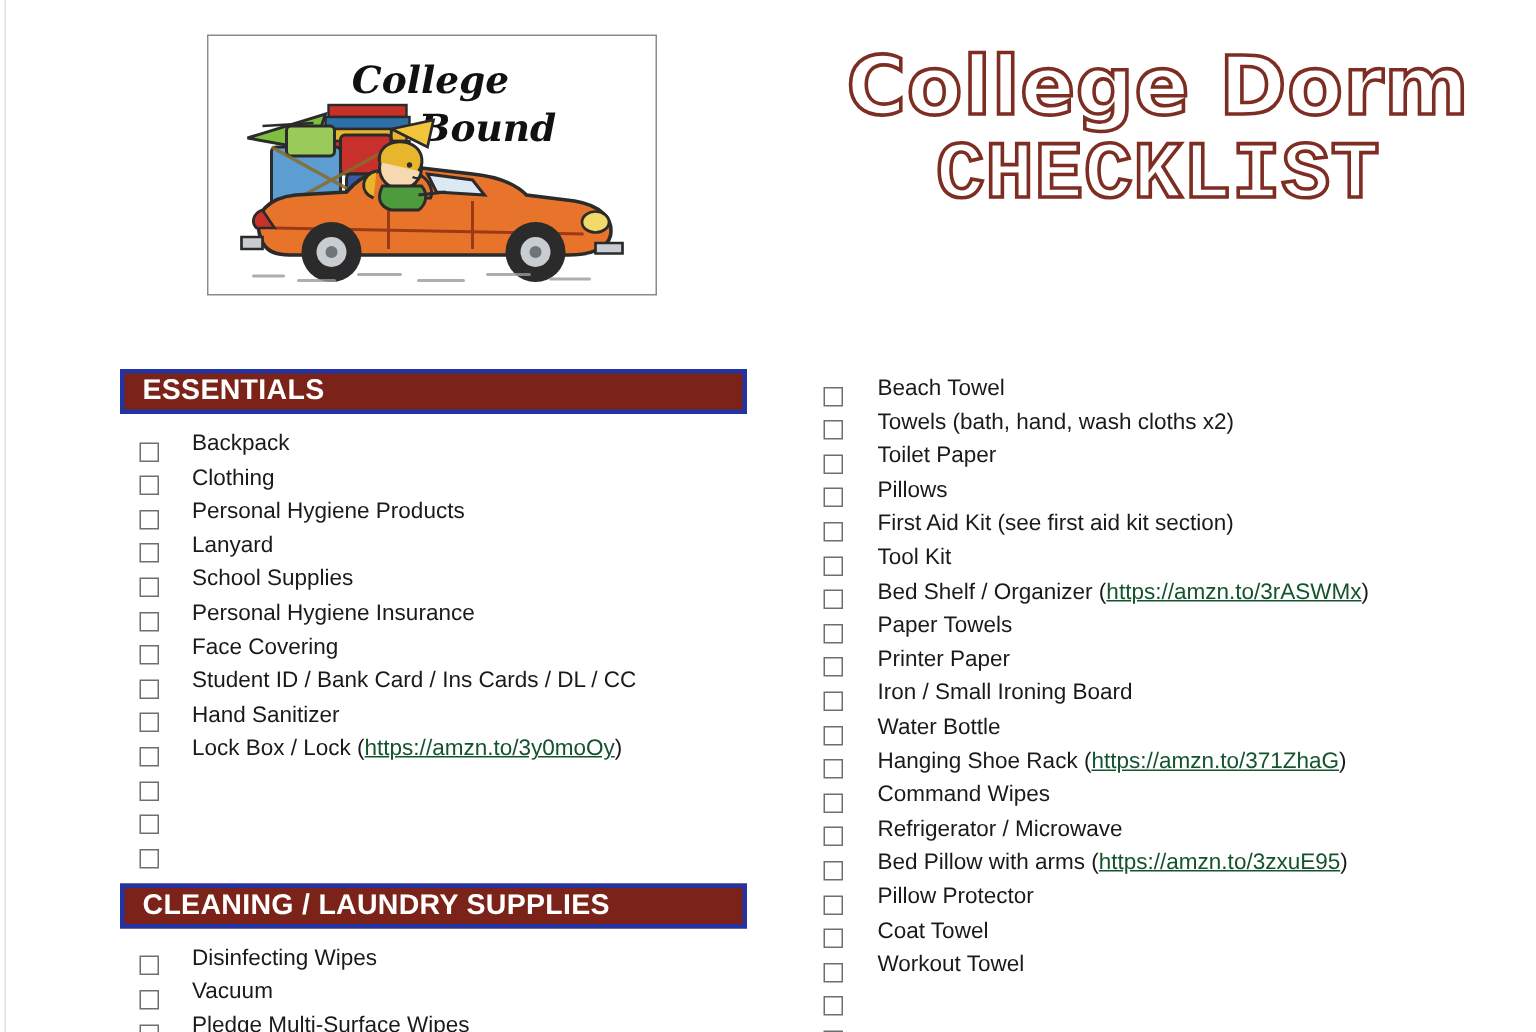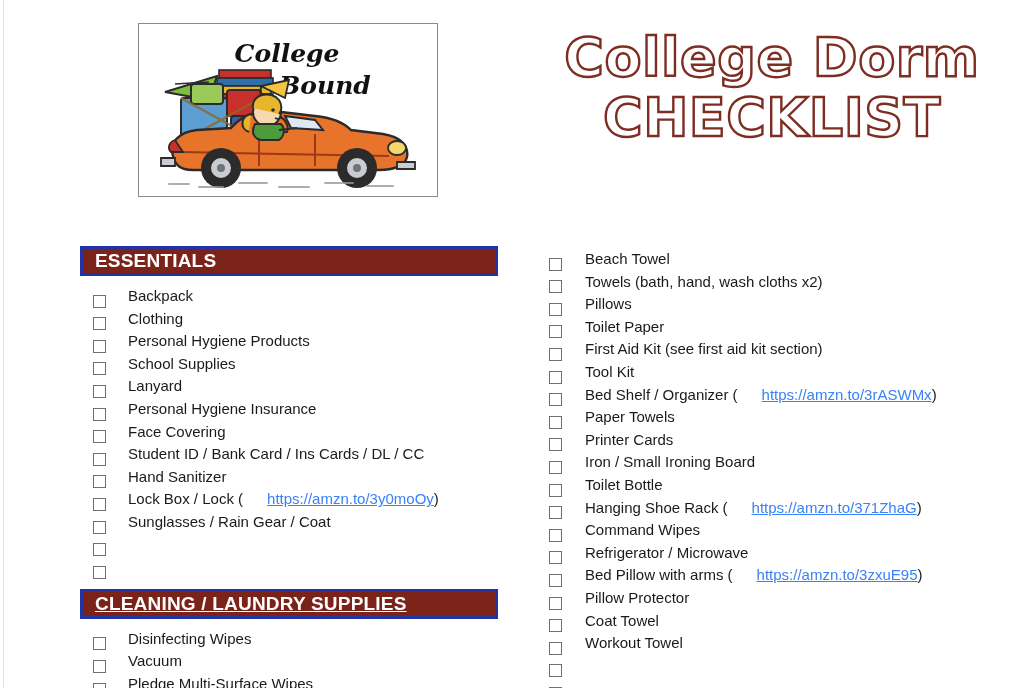--- a/index.html
+++ b/index.html
@@ -56,21 +56,21 @@
     font-family: "DejaVu Sans", sans-serif;
     font-weight: 700;
     font-size: 54px;
     line-height: 56px;
     letter-spacing: 0.5px;
     color: transparent;
     -webkit-text-stroke: 2.4px #7E2D22;
     paint-order: stroke fill;
   }
   .doc-title .line1 { display: block; }
-  .doc-title .line2 { display: block; margin-top: 4px; }
+  .doc-title .line2 { display: block; margin-top: 4px; font-family: Liberation Mono, monospace; }
 
   
   .col-left {
     position: absolute;
     left: 80px;
     top: 246px;
     width: 418px;
   }
   .col-right {
     position: absolute;
@@ -87,21 +87,21 @@
     border: 3px solid #2433A3;
     color: #ffffff;
     font-size: 19px;
     font-weight: 700;
     line-height: 24px;
     padding: 0 0 0 12px;
     display: flex;
     align-items: flex-end;
     letter-spacing: 0.2px;
   }
-  .section-bar.second { margin-top: 0; text-decoration: underline; }
+  .section-bar.second { margin-top: 0; }
 
   .items { list-style: none; margin: 0; padding: 0; }
 
   .item {
     display: flex;
     align-items: flex-end;
     height: 22.6px;
     font-size: 15px;
     line-height: 22.6px;
     white-space: nowrap;
@@ -119,23 +119,22 @@
   .col-left .checkbox { margin-left: 13px; }
   .col-right .checkbox { margin-left: 3px; }
 
   .item-label {
     margin-left: 22px;
     color: #1a1a1a;
   }
   .col-right .item-label { margin-left: 23px; }
 
   .item-link {
-    color: #3b82f6;
+    color: #14532d;
     text-decoration: underline;
-    margin-left: 24px;
   }
   .group-gap { height: 10px; }
   .list-gap { height: 9px; }
 </style>
 </head>
 <body>
 
 <div class="page-edge"></div>
 
 <div class="header">
@@ -219,49 +218,48 @@
     <li class="item">
         <span class="checkbox"></span>
         <span class="item-label">Clothing</span>
       </li>
     <li class="item">
         <span class="checkbox"></span>
         <span class="item-label">Personal Hygiene Products</span>
       </li>
     <li class="item">
         <span class="checkbox"></span>
+        <span class="item-label">Lanyard</span>
+      </li>
+    <li class="item">
+        <span class="checkbox"></span>
         <span class="item-label">School Supplies</span>
       </li>
     <li class="item">
         <span class="checkbox"></span>
-        <span class="item-label">Lanyard</span>
-      </li>
-    <li class="item">
-        <span class="checkbox"></span>
         <span class="item-label">Personal Hygiene Insurance</span>
       </li>
     <li class="item">
         <span class="checkbox"></span>
         <span class="item-label">Face Covering</span>
       </li>
     <li class="item">
         <span class="checkbox"></span>
         <span class="item-label">Student ID / Bank Card / Ins Cards / DL / CC</span>
       </li>
     <li class="item">
         <span class="checkbox"></span>
         <span class="item-label">Hand Sanitizer</span>
       </li>
     <li class="item">
         <span class="checkbox"></span>
         <span class="item-label"><span>Lock Box / Lock (</span><a class="item-link" href="#">https://amzn.to/3y0moOy</a><span>)</span></span>
       </li>
     <li class="item">
         <span class="checkbox"></span>
-        <span class="item-label">Sunglasses / Rain Gear / Coat</span>
       </li>
     <li class="item">
         <span class="checkbox"></span>
         <span class="item-label"></span>
       </li>
     <li class="item">
         <span class="checkbox"></span>
         <span class="item-label"></span>
       </li>
   </ul>
@@ -293,53 +291,53 @@
     <li class="item">
         <span class="checkbox"></span>
         <span class="item-label">Beach Towel</span>
       </li>
     <li class="item">
         <span class="checkbox"></span>
         <span class="item-label">Towels (bath, hand, wash cloths x2)</span>
       </li>
     <li class="item">
         <span class="checkbox"></span>
+        <span class="item-label">Toilet Paper</span>
+      </li>
+    <li class="item">
+        <span class="checkbox"></span>
         <span class="item-label">Pillows</span>
       </li>
     <li class="item">
         <span class="checkbox"></span>
-        <span class="item-label">Toilet Paper</span>
-      </li>
-    <li class="item">
-        <span class="checkbox"></span>
         <span class="item-label">First Aid Kit (see first aid kit section)</span>
       </li>
     <li class="item">
         <span class="checkbox"></span>
         <span class="item-label">Tool Kit</span>
       </li>
     <li class="item">
         <span class="checkbox"></span>
         <span class="item-label"><span>Bed Shelf / Organizer (</span><a class="item-link" href="#">https://amzn.to/3rASWMx</a><span>)</span></span>
       </li>
     <li class="item">
         <span class="checkbox"></span>
         <span class="item-label">Paper Towels</span>
       </li>
     <li class="item">
         <span class="checkbox"></span>
-        <span class="item-label">Printer Cards</span>
+        <span class="item-label">Printer Paper</span>
       </li>
     <li class="item">
         <span class="checkbox"></span>
         <span class="item-label">Iron / Small Ironing Board</span>
       </li>
     <li class="item">
         <span class="checkbox"></span>
-        <span class="item-label">Toilet Bottle</span>
+        <span class="item-label">Water Bottle</span>
       </li>
     <li class="item">
         <span class="checkbox"></span>
         <span class="item-label"><span>Hanging Shoe Rack (</span><a class="item-link" href="#">https://amzn.to/371ZhaG</a><span>)</span></span>
       </li>
     <li class="item">
         <span class="checkbox"></span>
         <span class="item-label">Command Wipes</span>
       </li>
     <li class="item">

